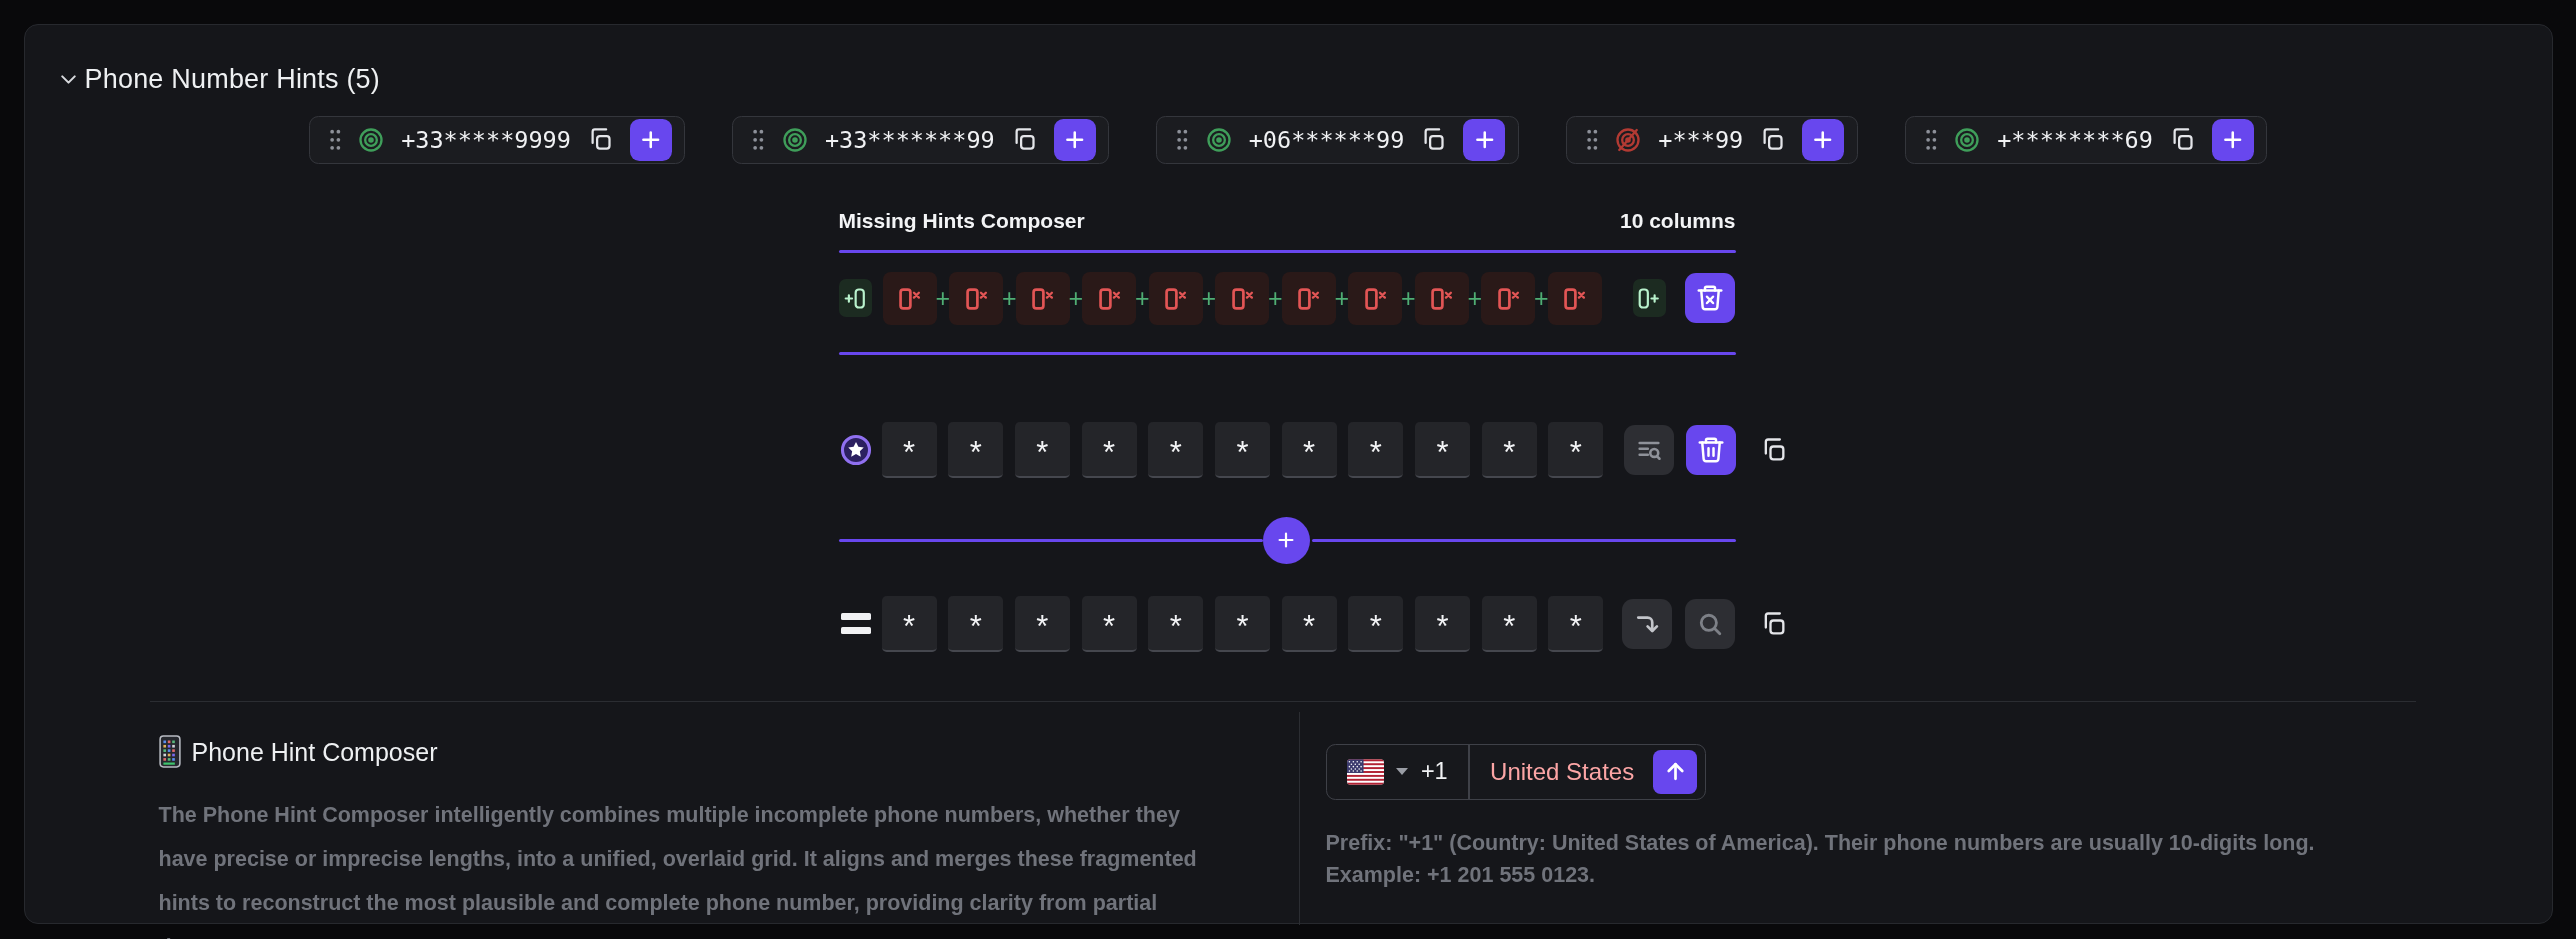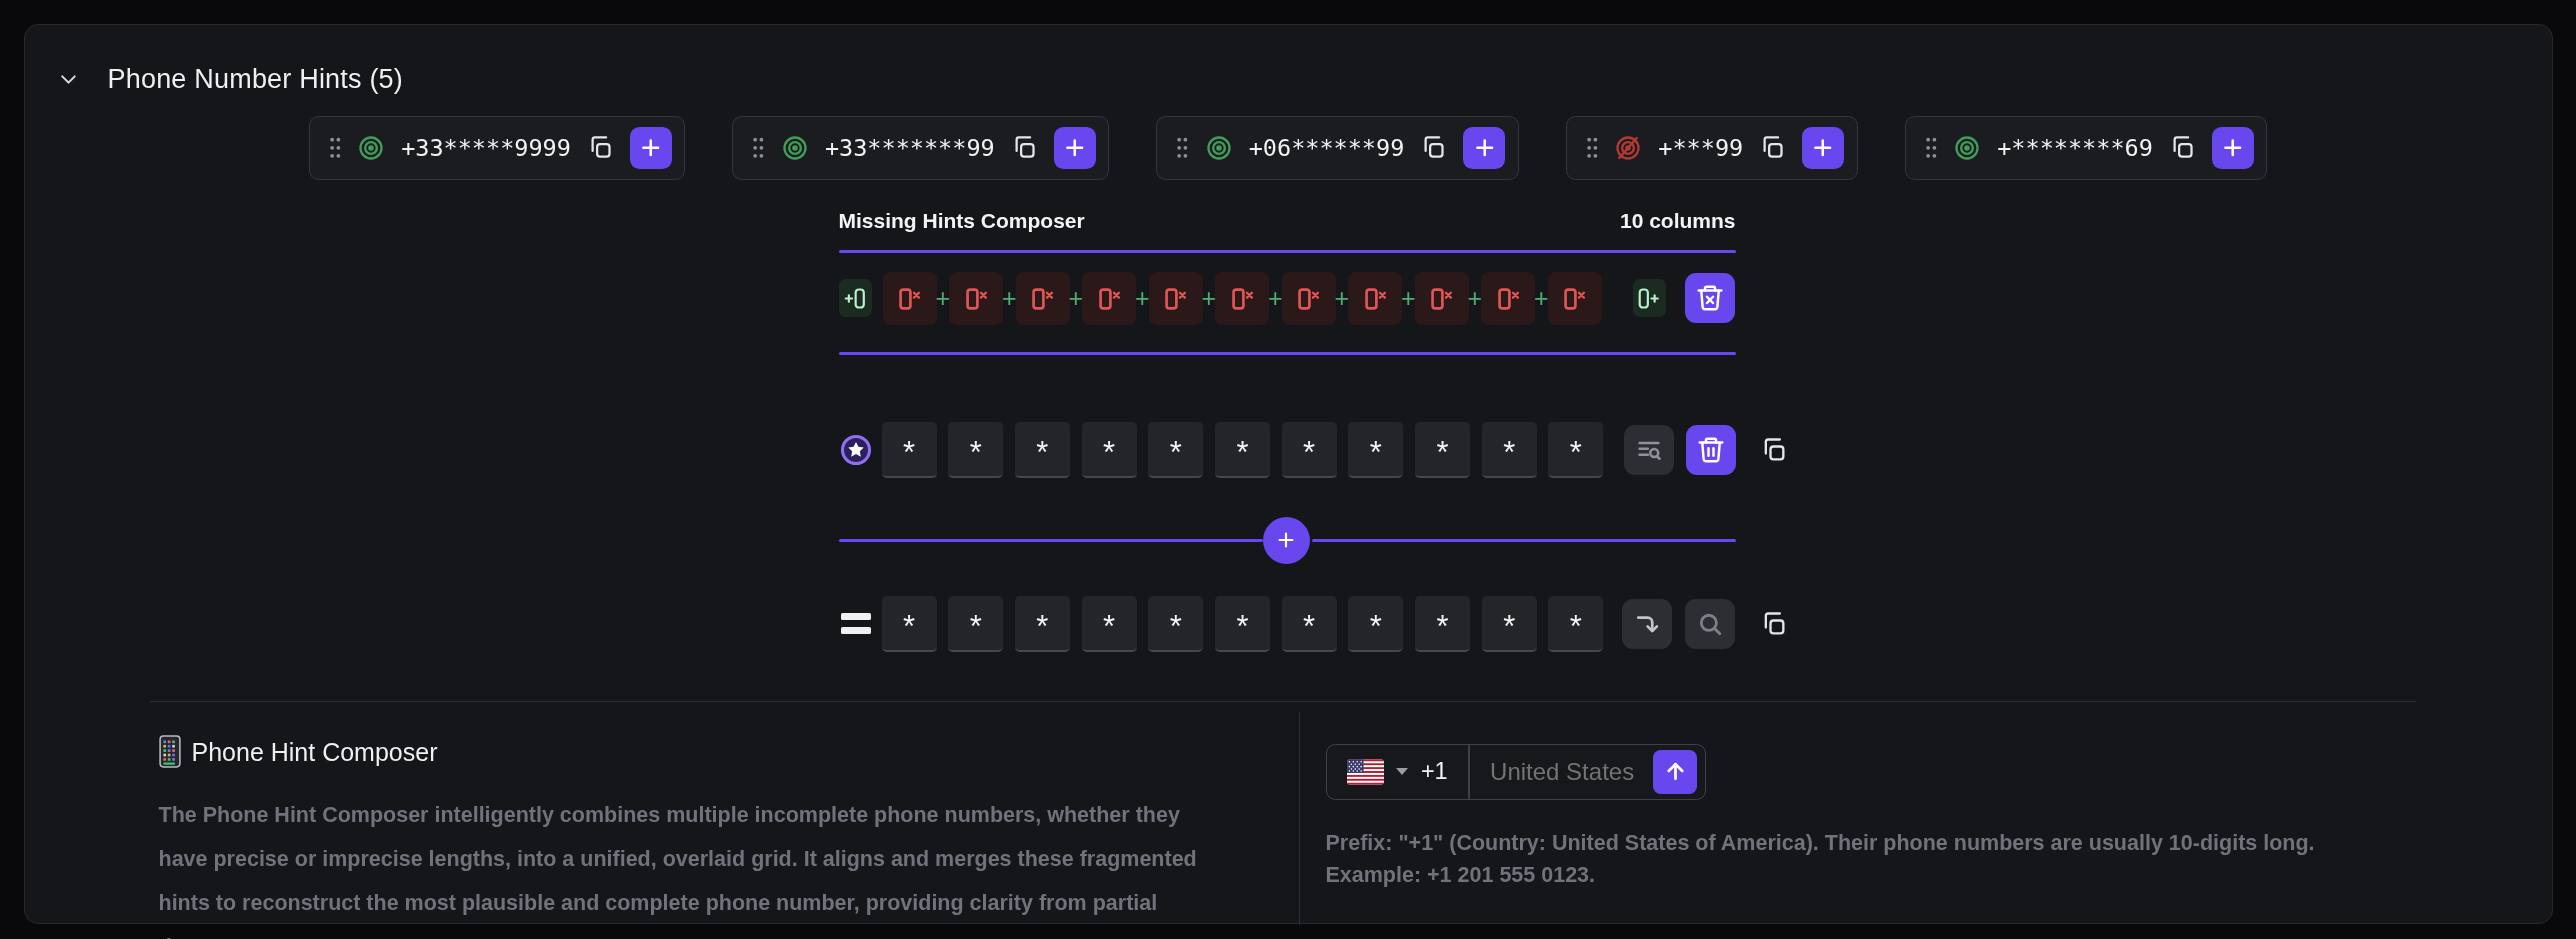--- a/index.html
+++ b/index.html
@@ -2,28 +2,28 @@
 <html style="font-size:12.5px"><head>
 <meta charset="utf-8">
 <style>
   * { margin:0; padding:0; box-sizing:border-box; }
   html,body { width:2576px; height:940px; background:#09090b; overflow:hidden;
               font-family:"Liberation Sans", sans-serif; }
   .panel { position:absolute; left:23.5px; top:23.5px; width:2529px; height:900px;
            background:#15161a; border:0.8px solid #27292e; border-radius:14px; }
 
   
-  .panel-header { position:absolute; left:31px; top:39px; display:flex; align-items:center; gap:27px; }
+  .panel-header { position:absolute; left:31px; top:39px; display:flex; align-items:center; gap:4px; }
   .panel-header h2 { color:#eef0f2; font-size:27px; font-weight:500; letter-spacing:0.2px; }
   .chev { display:flex; }
 
   
   .chips-row { position:absolute; left:0; top:91px; width:100%; display:flex;
                justify-content:center; gap:47px; }
-  .chip { height:64px; display:flex; align-items:center; background:#1b1c20;
+  .chip { height:48px; display:flex; align-items:center; background:#1b1c20;
           border:0.8px solid #34363c; border-radius:9.4px; padding:0 12.5px 0 19px; gap:16px; }
   .chip-val { color:#f1f2f4; font-family:"DejaVu Sans Mono", monospace; font-size:23.5px; }
   .icon-btn { background:none; border:none; display:flex; align-items:center; cursor:pointer; padding:0; }
   .plus-btn { width:42px; height:42px; border:none; border-radius:9.4px; background:#6847ee;
               display:flex; align-items:center; justify-content:center; cursor:pointer; }
 
   
   .composer { position:absolute; left:814px; top:184px; width:897px; height:470px; }
   .composer-head { position:absolute; top:0; left:0; right:0; display:flex; justify-content:space-between; }
   .composer-head .t { color:#f3f4f6; font-size:21px; font-weight:700; }
@@ -75,21 +75,21 @@
                line-height:44px; white-space:pre-line; }
 
   .country-col { position:absolute; left:1301px; top:699px; width:1090px; }
   .country-label { color:#eef0f2; font-size:25px; font-weight:500; margin-top:7.8px; }
   .cc-control { margin-top:20.4px; display:inline-flex; align-items:stretch; height:56px;
                 border:1.6px solid #3f4148; border-radius:9.4px; background:#17181c; overflow:hidden; }
   .cc-left { display:flex; align-items:center; gap:12.5px; padding:0 20.4px; cursor:pointer; }
   .cc-sep { width:1.6px; background:#3f4148; }
   .cc-right { display:flex; align-items:center; gap:19px; padding:0 7.8px 0 20.4px; }
   .cc-dial { color:#f1f2f4; font-size:23.5px; }
-  .cc-name { color:#737373; font-size:24px; }
+  .cc-name { color:#fca5a5; font-size:24px; }
   .up-btn { width:44px; height:44px; border:none; border-radius:7.8px; background:#6847ee;
             display:flex; align-items:center; justify-content:center; cursor:pointer; }
   .caret { width:0; height:0; border-left:6.3px solid transparent; border-right:6.3px solid transparent;
            border-top:7px solid #9a9da5; }
   .flag { border-radius:3.9px; overflow:hidden; display:block; }
   .cc-desc { margin-top:27px; color:#70737b; font-size:21.5px; font-weight:700;
              line-height:32px; white-space:pre-line; }
 </style>
 </head>
 <body>

